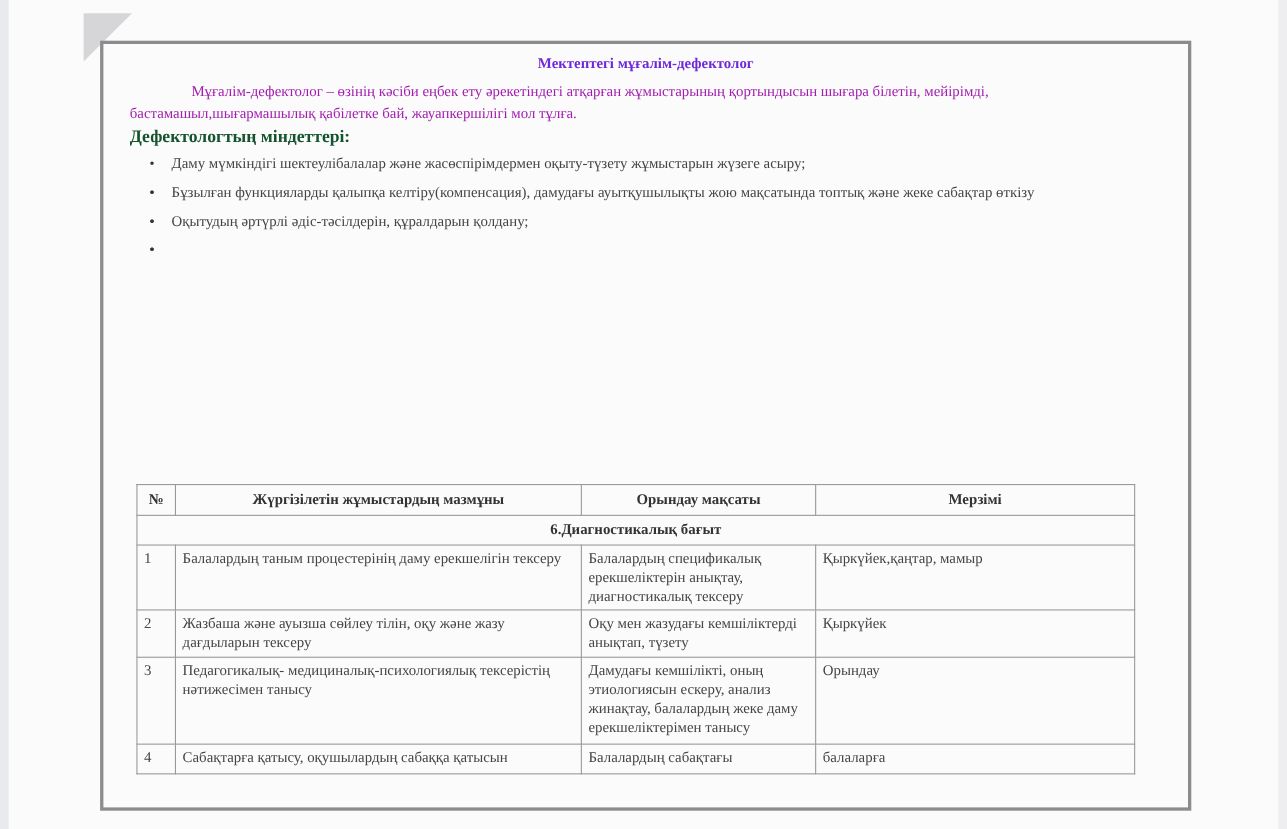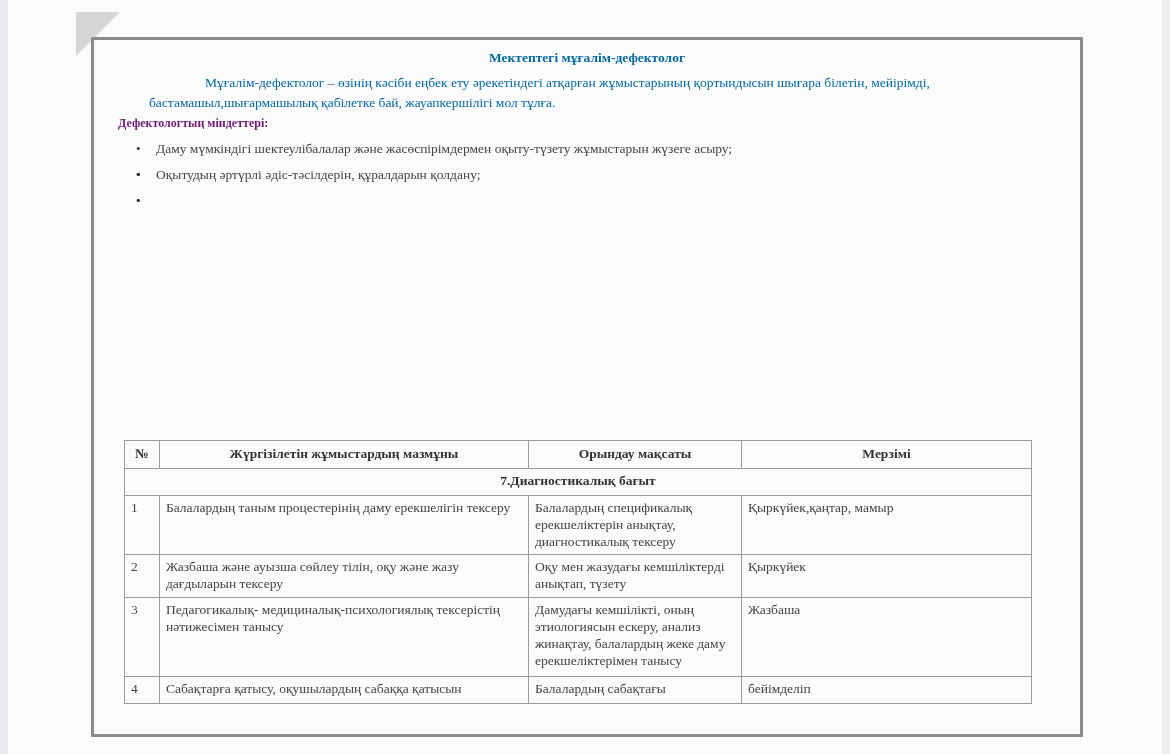--- a/index.html
+++ b/index.html
@@ -19,28 +19,28 @@
     position: absolute; left: 68px; top: 12px; width: 0; height: 0;
     border-top: 44px solid #d6d6d8; border-right: 44px solid transparent;
     transform: skewX(0deg);
   }
   .frame {
     position: absolute; left: 83px; top: 37px; width: 992px; height: 700px;
     border: 3px solid #8c8c8c; box-sizing: border-box;
   }
   .title {
     position: absolute; left: 0; right: 0; top: 10px; text-align: center;
-    font-weight: bold; font-size: 13.5px; color: #0369a1;
+    font-weight: bold; font-size: 13.5px; color: #6d28d9;
   }
   .intro {
     position: absolute; left: 24px; top: 33px; width: 940px;
-    font-size: 13.5px; line-height: 20px; text-indent: 56px; color: #0369a1; margin-left: 31px;
+    font-size: 13.5px; line-height: 20px; text-indent: 56px; color: #a21caf;
   }
   .duties-heading {
-    position: absolute; left: 24px; top: 76px; font-weight: bold; font-size: 12px; color: #701a75;
+    position: absolute; left: 24px; top: 76px; font-weight: bold; font-size: 16px; color: #14532d;
   }
   .duties {
     position: absolute; left: 38px; top: 100px; width: 920px; margin: 0; padding: 0; list-style: none;
     font-size: 13.5px; color: #444;
   }
   .duties li { position: relative; padding-left: 24px; line-height: 18px; margin-bottom: 8px; }
   .duties li .bullet { position: absolute; left: 4px; top: 0; font-size: 13px; color: #333; }
   table.plan {
     position: absolute; left: 30px; top: 400px; width: 908px;
     border-collapse: collapse; font-size: 13.5px; color: #444;
@@ -68,58 +68,58 @@
   <div class="corner-fold"></div>
 
   <div class="frame">
     <div class="title">Мектептегі мұғалім-дефектолог</div>
     <div class="intro">Мұғалім-дефектолог – өзінің кәсіби еңбек ету әрекетіндегі атқарған жұмыстарының қортындысын шығара білетін, мейірімді, бастамашыл,шығармашылық қабілетке бай, жауапкершілігі мол тұлға.</div>
     <div class="duties-heading">Дефектологтың міндеттері:</div>
 
     <ul class="duties">
       <li><span class="bullet">•</span><span>Даму мүмкіндігі шектеулібалалар және жасөспірімдермен оқыту-түзету жұмыстарын жүзеге асыру;</span></li>
       <li><span class="bullet">•</span></li>
-      <li><span class="bullet">•</span></li>
+      <li><span class="bullet">•</span><span>Бұзылған функцияларды қалыпқа келтіру(компенсация), дамудағы ауытқушылықты жою мақсатында топтық және жеке сабақтар өткізу</span></li>
       <li><span class="bullet">•</span></li>
       <li><span class="bullet">•</span><span>Оқытудың әртүрлі әдіс-тәсілдерін, құралдарын қолдану;</span></li>
       <li><span class="bullet">•</span></li>
       <li><span class="bullet">•</span></li>
     </ul>
 
     <table class="plan">
       <tbody>
           <tr>
         <th class="col-no">№</th>
         <th class="col-content">Жүргізілетін жұмыстардың мазмұны</th>
         <th class="col-goal">Орындау мақсаты</th>
         <th>Мерзімі</th>
       </tr>
       <tr class="section-row">
-        <td colspan="4">7.Диагностикалық бағыт</td>
+        <td colspan="4">6.Диагностикалық бағыт</td>
       </tr>
       <tr class="r1">
         <td>1</td>
         <td>Балалардың таным процестерінің даму ерекшелігін тексеру</td>
         <td>Балалардың спецификалық ерекшеліктерін анықтау, диагностикалық тексеру</td>
         <td>Қыркүйек,қаңтар, мамыр</td>
       </tr>
       <tr class="r2">
         <td>2</td>
         <td>Жазбаша және ауызша сөйлеу тілін, оқу және жазу дағдыларын тексеру</td>
         <td>Оқу мен жазудағы кемшіліктерді анықтап, түзету</td>
         <td>Қыркүйек</td>
       </tr>
       <tr class="r3">
         <td>3</td>
         <td>Педагогикалық- медициналық-психологиялық тексерістің нәтижесімен танысу</td>
         <td>Дамудағы кемшілікті, оның этиологиясын ескеру, анализ жинақтау, балалардың жеке даму ерекшеліктерімен танысу</td>
-        <td>Жазбаша</td>
+        <td>Орындау</td>
       </tr>
       <tr class="r4">
         <td>4</td>
         <td>Сабақтарға қатысу, оқушылардың сабаққа қатысын</td>
         <td>Балалардың сабақтағы</td>
-        <td>бейімделіп</td>
+        <td>балаларға</td>
       </tr>
     </tbody>
       </table>
   </div>
 </div>
 
 </body></html>

